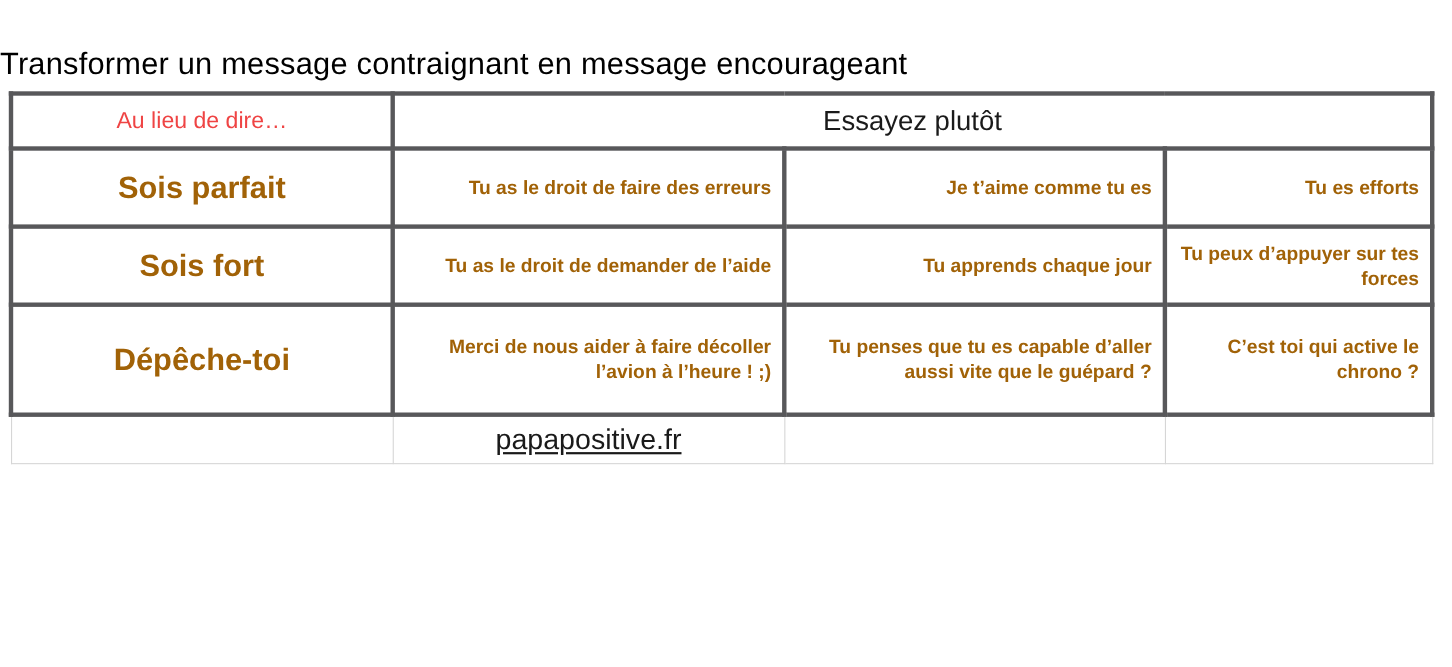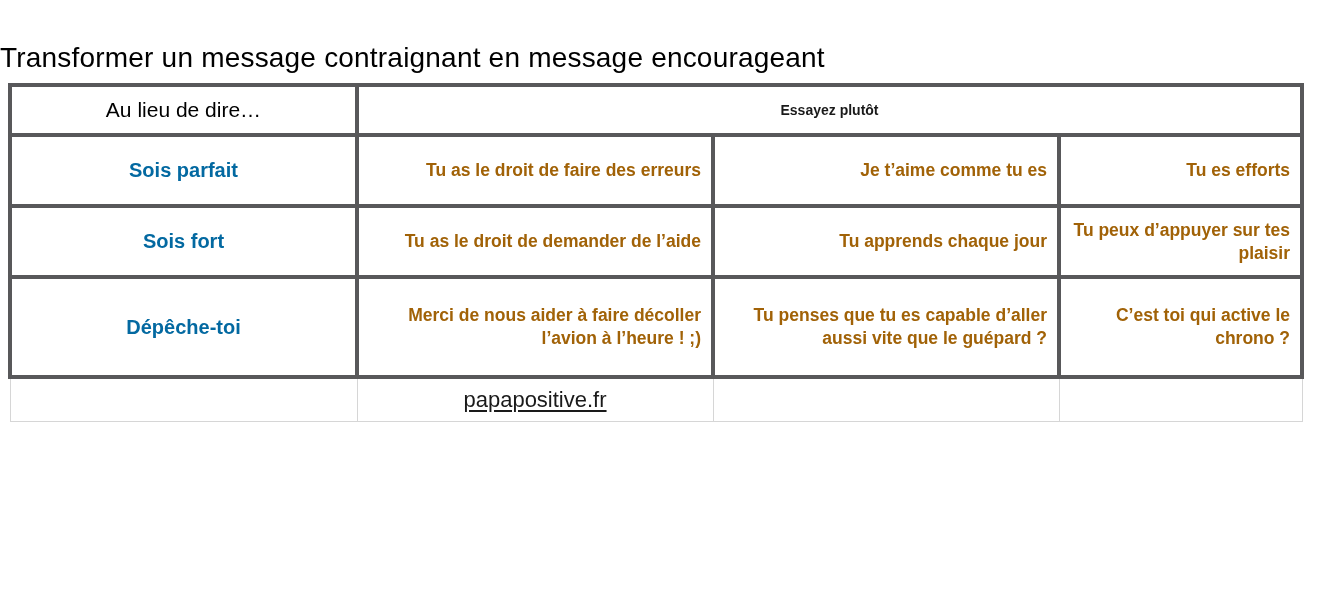--- a/index.html
+++ b/index.html
@@ -28,49 +28,49 @@
   .msg-table td {
     border: 4px solid #58585a;
     text-align: center;
     vertical-align: middle;
     padding: 4px 10px;
     background: #ffffff;
   }
   td.header-left {
     font-size: 21px;
     font-weight: 400;
-    color: #000000;
+    color: #ef4444;
     height: 50px;
   }
   td.header-main {
-    font-size: 14px;
-    font-weight: 700;
+    font-size: 25px;
+    font-weight: 400;
     color: #1a1a1a;
     height: 50px;
   }
   td.label-cell {
-    font-size: 20px;
+    font-size: 28px;
     font-weight: 700;
-    color: #0369a1;
+    color: #a16207;
   }
   td.alt-cell {
     font-size: 17.5px;
     font-weight: 700;
     color: #a16207;
     line-height: 1.3;
     text-align: right;
   }
   tr.row-std td { height: 71px; }
   tr.row-tall td { height: 100px; }
   tr.footer-row td {
     border: 1px solid #d6d6d6;
     height: 44px;
   }
   .site-link {
-    font-size: 22px;
+    font-size: 26px;
     font-weight: 400;
     color: #1a1a1a;
     text-decoration: underline;
     text-underline-offset: 3px;
     cursor: pointer;
   }
 </style>
 </head>
 <body>
 
@@ -94,21 +94,21 @@
       <td class="alt-cell">Tu as le droit de faire des erreurs</td>
       <td class="alt-cell">Je t’aime comme tu es</td>
       <td class="alt-cell">Tu es efforts</td>
     </tr>
 
 
     <tr class="row-std">
       <td class="label-cell">Sois fort</td>
       <td class="alt-cell">Tu as le droit de demander de l’aide</td>
       <td class="alt-cell">Tu apprends chaque jour</td>
-      <td class="alt-cell">Tu peux d’appuyer sur tes plaisir</td>
+      <td class="alt-cell">Tu peux d’appuyer sur tes forces</td>
     </tr>
 
 
     <tr class="row-tall">
       <td class="label-cell">Dépêche-toi</td>
       <td class="alt-cell">Merci de nous aider à faire décoller l’avion à l’heure ! ;)</td>
       <td class="alt-cell">Tu penses que tu es capable d’aller aussi vite que le guépard ?</td>
       <td class="alt-cell">C’est toi qui active le chrono ?</td>
     </tr>
 

